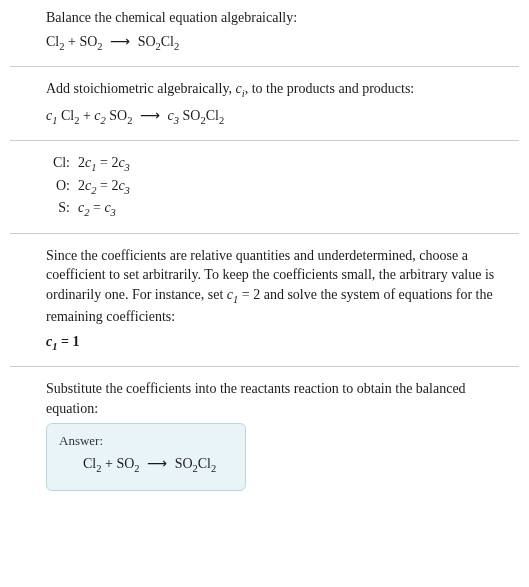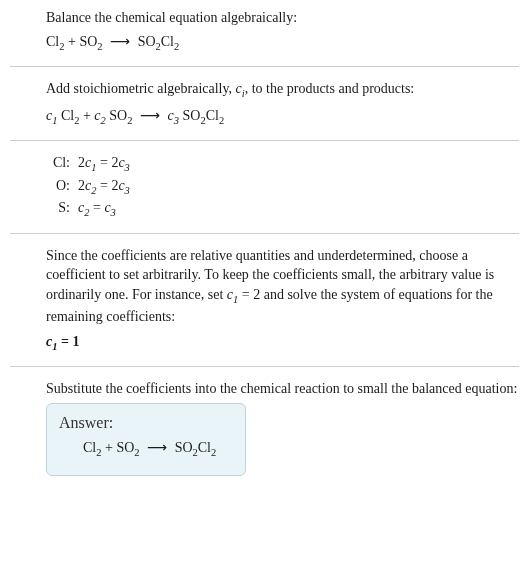--- a/index.html
+++ b/index.html
@@ -62,21 +62,21 @@
     .answer-box {
       background: #e8f4f8;
       border: 1px solid #b8d8e0;
       border-radius: 6px;
       padding: 8px 12px 10px 12px;
       display: inline-block;
       min-width: 200px;
       margin-top: 4px;
     }
     .answer-label {
-      font-size: 16px;
+      font-size: 13px;
       color: #333;
       margin-bottom: 4px;
     }
     .answer-eq {
       padding-left: 24px;
     }
   </style>
 </head>
 <body>
 
@@ -128,21 +128,21 @@
     <span>Since the coefficients are relative quantities and underdetermined, choose a coefficient to set arbitrarily. To keep the coefficients small, the arbitrary value is ordinarily one. For instance, set </span><span class="italic"><span>c</span><sub>1</sub></span><span> = 2 and solve the system of equations for the remaining coefficients:</span>
   </div>
   <div class="coeff-list">
     <div class="coeff-row"><span class="italic"><span>c</span><sub>1</sub></span><span> = 1</span></div>
   </div>
 </div>
 
 <hr class="divider">
 
 <div class="section">
-  <div>Substitute the coefficients into the chemical reaction to small the balanced equation:</div>
+  <div>Substitute the coefficients into the reactants reaction to obtain the balanced equation:</div>
   <div class="answer-box">
     <div class="answer-label">Answer:</div>
     <div class="answer-eq equation">
       <span>Cl</span><sub>2</sub><span> + </span><span>SO</span><sub>2</sub>
       <span class="arrow">⟶</span>
       <span>SO</span><sub>2</sub><span>Cl</span><sub>2</sub>
     </div>
   </div>
 </div>
 

